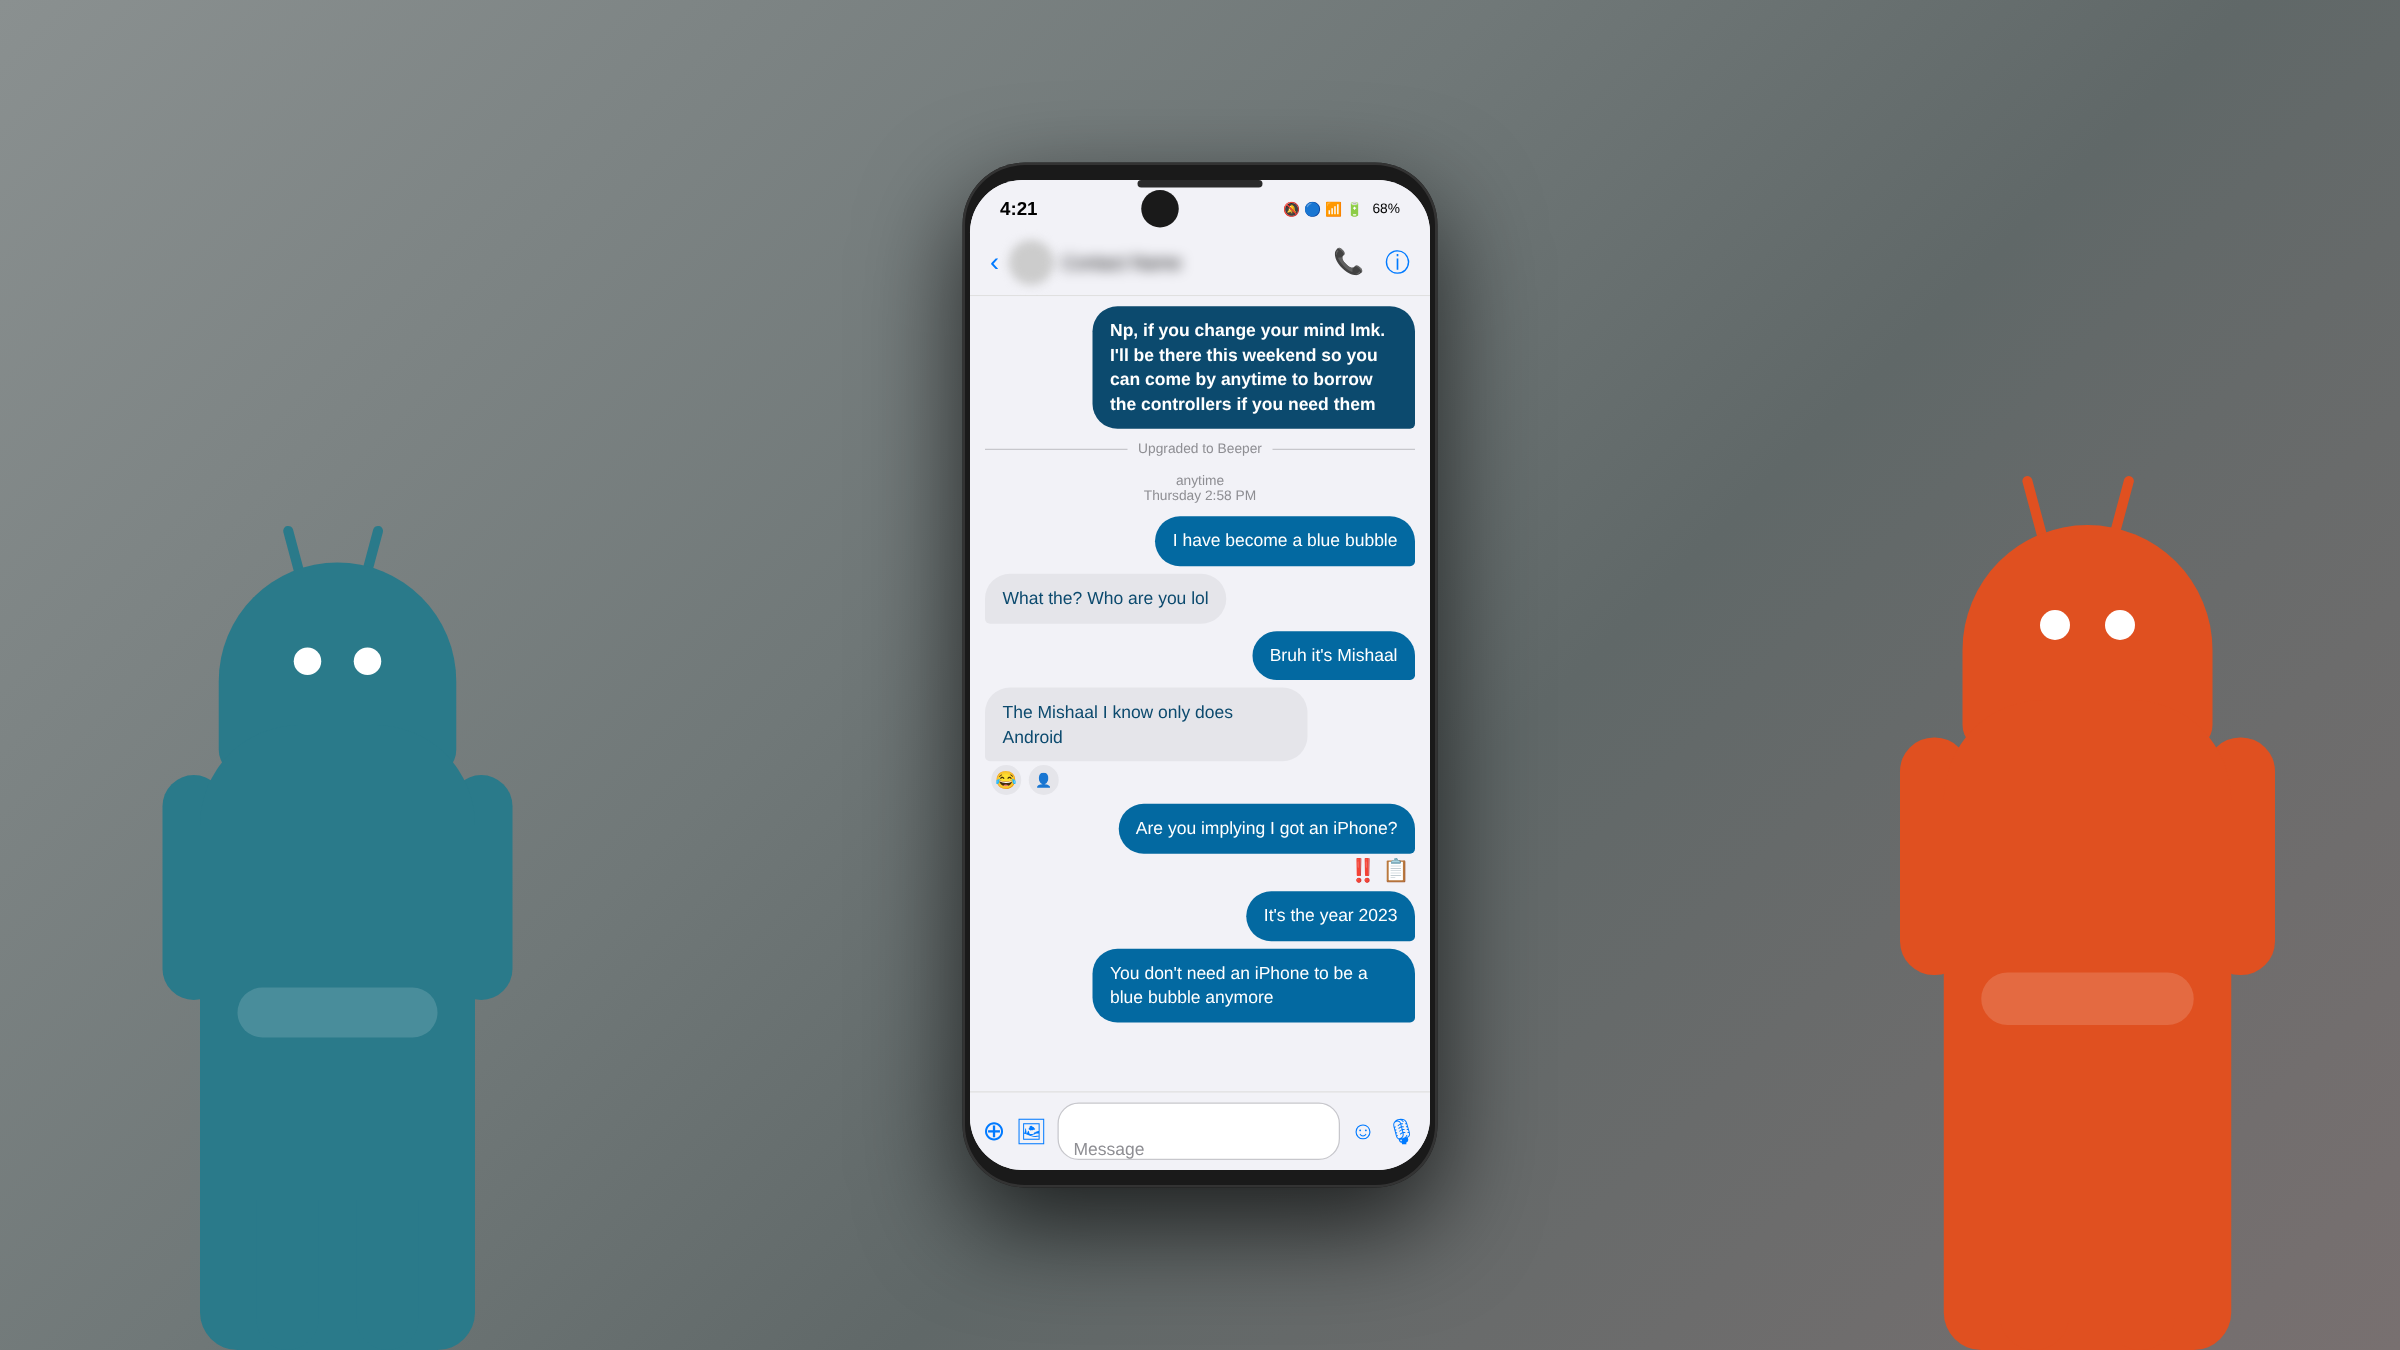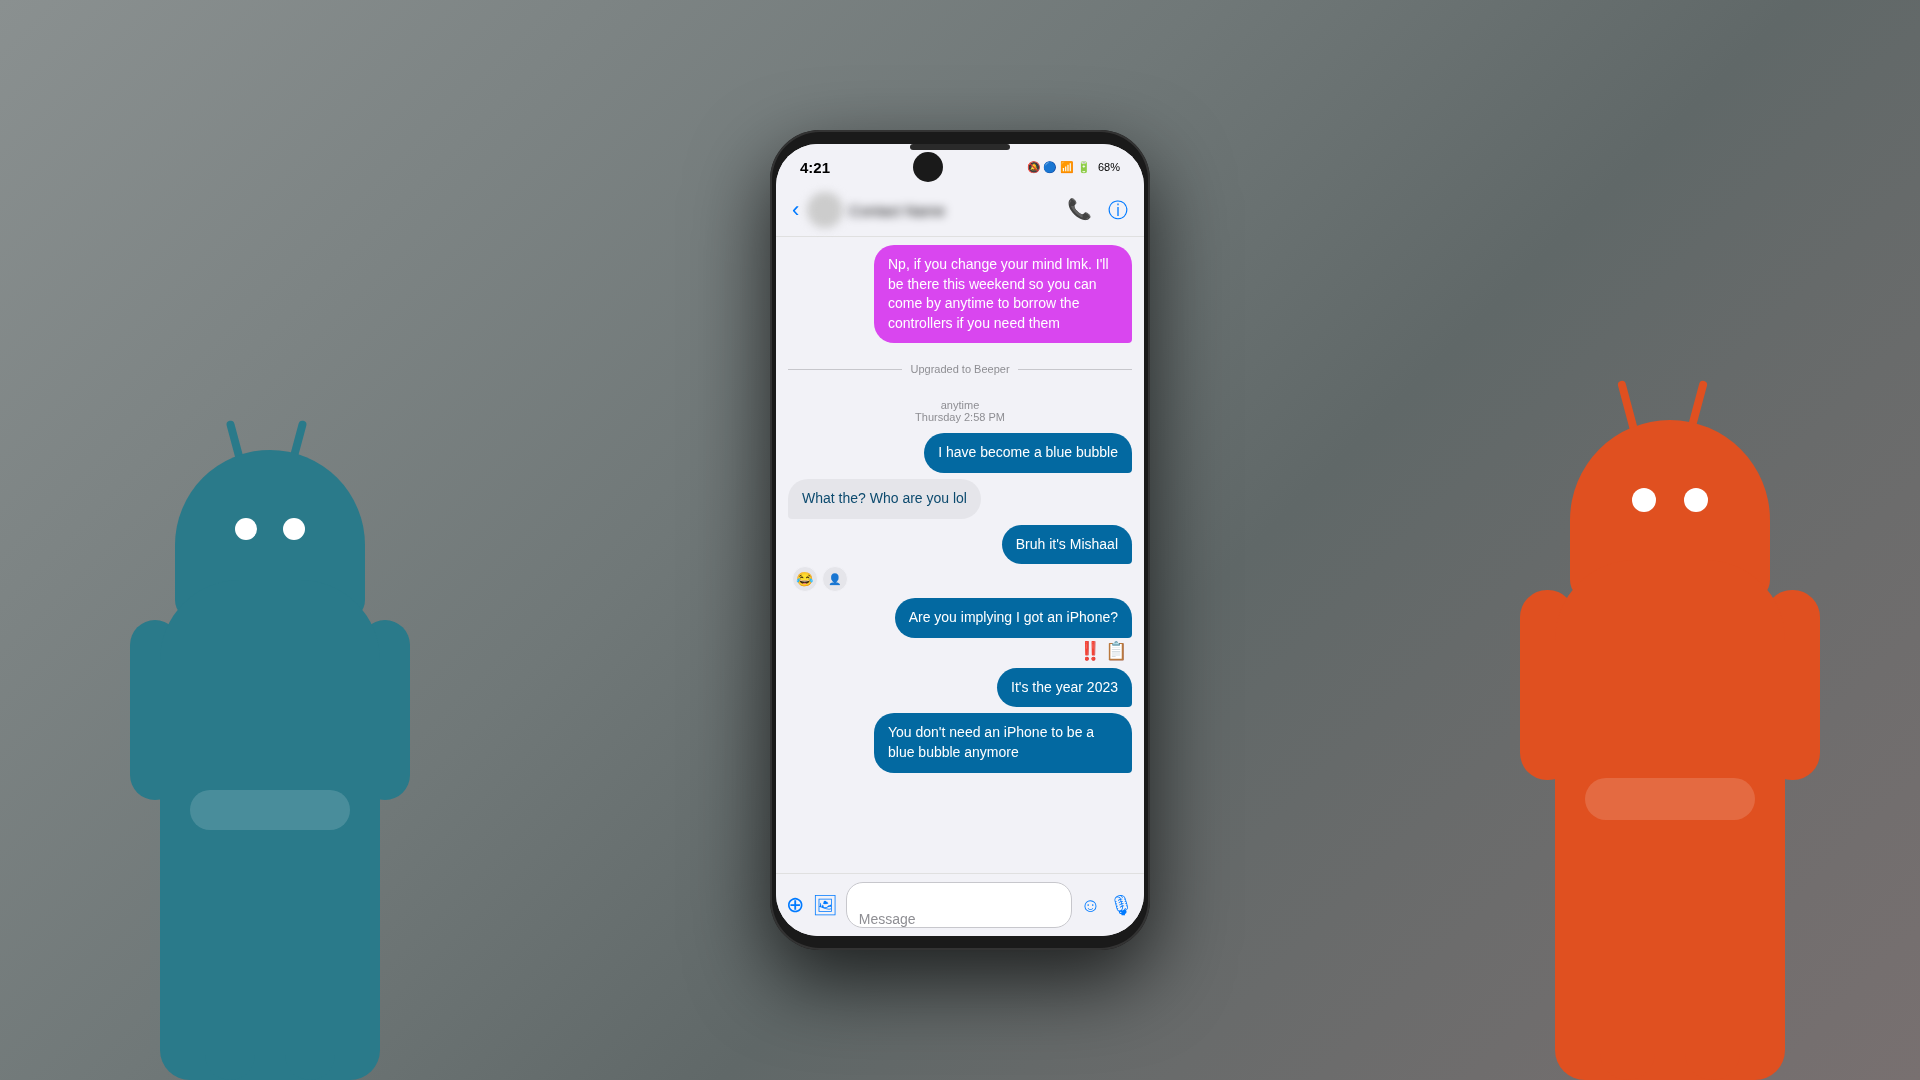--- a/index.html
+++ b/index.html
@@ -392,44 +392,45 @@
       max-width: 75%;
       padding: 10px 14px;
       border-radius: 20px;
       font-size: 14px;
       line-height: 1.4;
       word-wrap: break-word;
     }
 
     .msg-out {
       align-self: flex-end;
-      background: #d946ef;
+      background: #0c4a6e;
       color: white;
       border-bottom-right-radius: 4px;
+      font-weight: bold;
     }
 
     .msg-out-blue {
       align-self: flex-end;
       background: #0369a1;
       color: white;
       border-bottom-right-radius: 4px;
     }
 
     .msg-in {
       align-self: flex-start;
       background: #e5e5ea;
       color: #0c4a6e;
       border-bottom-left-radius: 4px;
     }
 
     .divider {
       display: flex;
       align-items: center;
       gap: 8px;
-      margin: 14px 0;
+      margin: 4px 0;
       text-align: right;
     }
 
     .divider-line {
       flex: 1;
       height: 1px;
       background: #c7c7cc;
     }
 
     .divider-text {
@@ -614,20 +615,21 @@
           <div class="timestamp-service">anytime</div>
           <div class="timestamp-date">Thursday  2:58 PM</div>
         </div>
 
         <div class="msg-bubble msg-out-blue">I have become a blue bubble</div>
 
         <div class="msg-bubble msg-in">What the? Who are you lol</div>
 
         <div class="msg-bubble msg-out-blue">Bruh it's Mishaal</div>
 
+        <div class="msg-bubble msg-in">The Mishaal I know only does Android</div>
         <div class="reaction-row">
           <div class="reaction">😂</div>
           <div class="reaction" style="font-size:11px;">👤</div>
         </div>
 
         <div class="msg-bubble msg-out-blue">Are you implying I got an iPhone?</div>
         <div class="tapback-row">
           <span class="tapback">‼️</span>
           <span class="tapback">📋</span>
         </div>

